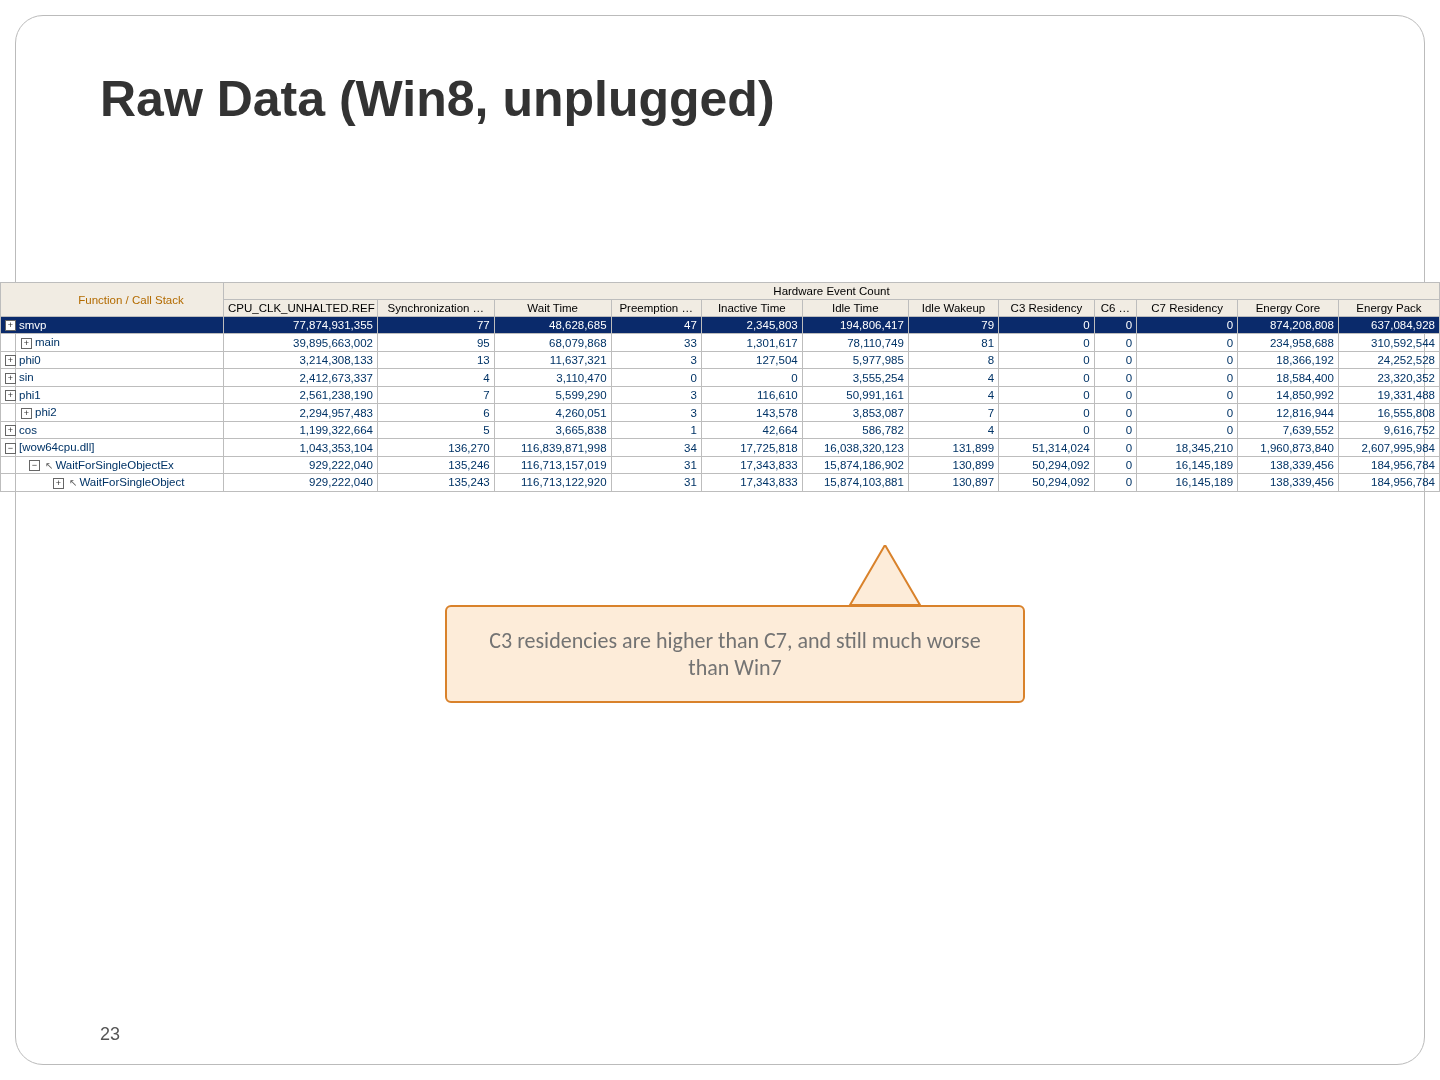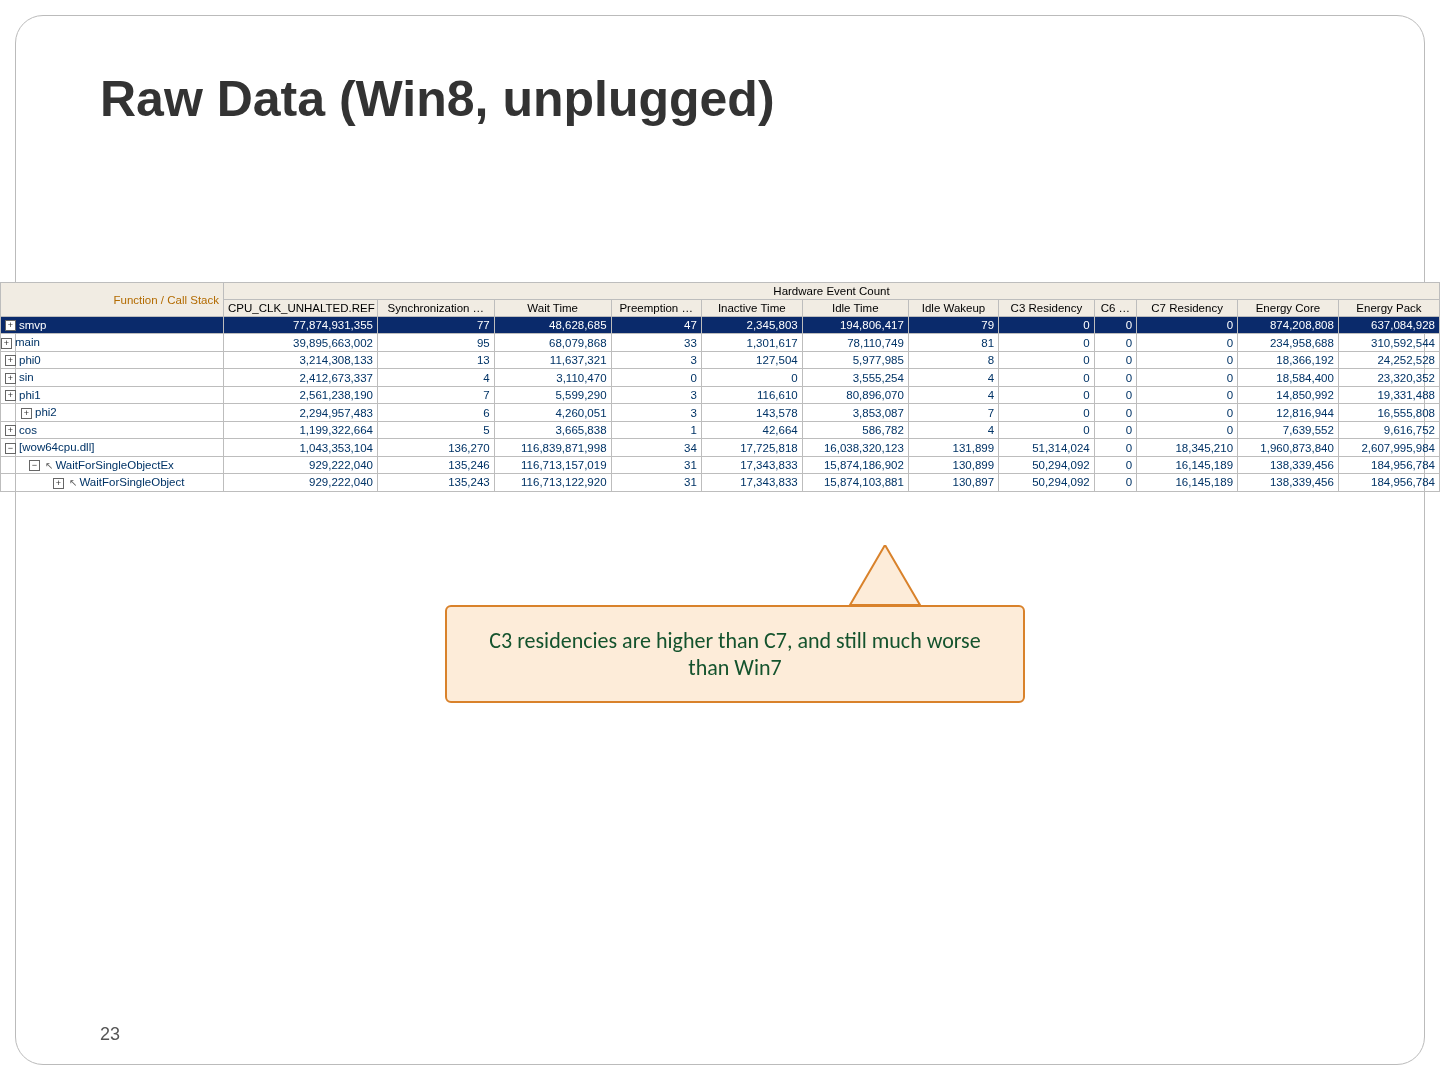--- a/index.html
+++ b/index.html
@@ -65,21 +65,21 @@
     background-clip: padding-box;
   }
   table.data thead th {
     background: #f1ece3;
     color: #000;
     font-weight: normal;
     text-align: center;
   }
   table.data thead tr.hr1 th.fn {
     color: #b36b00;
-    text-align: right;
+    text-align: center;
     vertical-align: middle;
     padding-left: 42px;
   }
   table.data tbody td {
     text-align: right;
   }
   table.data tbody td.fn {
     text-align: left;
     color: #003366;
   }
@@ -132,21 +132,21 @@
     right: 100px;
   }
   .callout-box {
     margin-top: 60px;
     border: 2px solid #d9822b;
     background: #fdecd9;
     border-radius: 6px;
     padding: 20px 40px;
     font-family: Calibri, Arial, sans-serif;
     font-size: 22px;
-    color: #14532d;
+    color: #737373;
     text-align: center;
   }
 </style>
 </head>
 <body>
 
 <div class="slide-frame"></div>
 
 <div class="title">Raw Data (Win8, unplugged)</div>
 
@@ -197,21 +197,21 @@
           <td>2,345,803</td>
           <td>194,806,417</td>
           <td>79</td>
           <td>0</td>
           <td>0</td>
           <td>0</td>
           <td>874,208,808</td>
           <td>637,084,928</td>
         </tr>
         <tr>
-          <td class="fn" style="padding-left: 0;"><span class="exp">+</span><span>main</span></td>
+          <td class="fn" style="padding-left: 20px;"><span class="exp">+</span><span>main</span></td>
           <td>39,895,663,002</td>
           <td>95</td>
           <td>68,079,868</td>
           <td>33</td>
           <td>1,301,617</td>
           <td>78,110,749</td>
           <td>81</td>
           <td>0</td>
           <td>0</td>
           <td>0</td>
@@ -248,21 +248,21 @@
           <td>18,584,400</td>
           <td>23,320,352</td>
         </tr>
         <tr>
           <td class="fn" style="padding-left: 4px;"><span class="exp">+</span><span>phi1</span></td>
           <td>2,561,238,190</td>
           <td>7</td>
           <td>5,599,290</td>
           <td>3</td>
           <td>116,610</td>
-          <td>80,896,070</td>
+          <td>50,991,161</td>
           <td>4</td>
           <td>0</td>
           <td>0</td>
           <td>0</td>
           <td>14,850,992</td>
           <td>19,331,488</td>
         </tr>
         <tr>
           <td class="fn" style="padding-left: 20px;"><span class="exp">+</span><span>phi2</span></td>
           <td>2,294,957,483</td>

